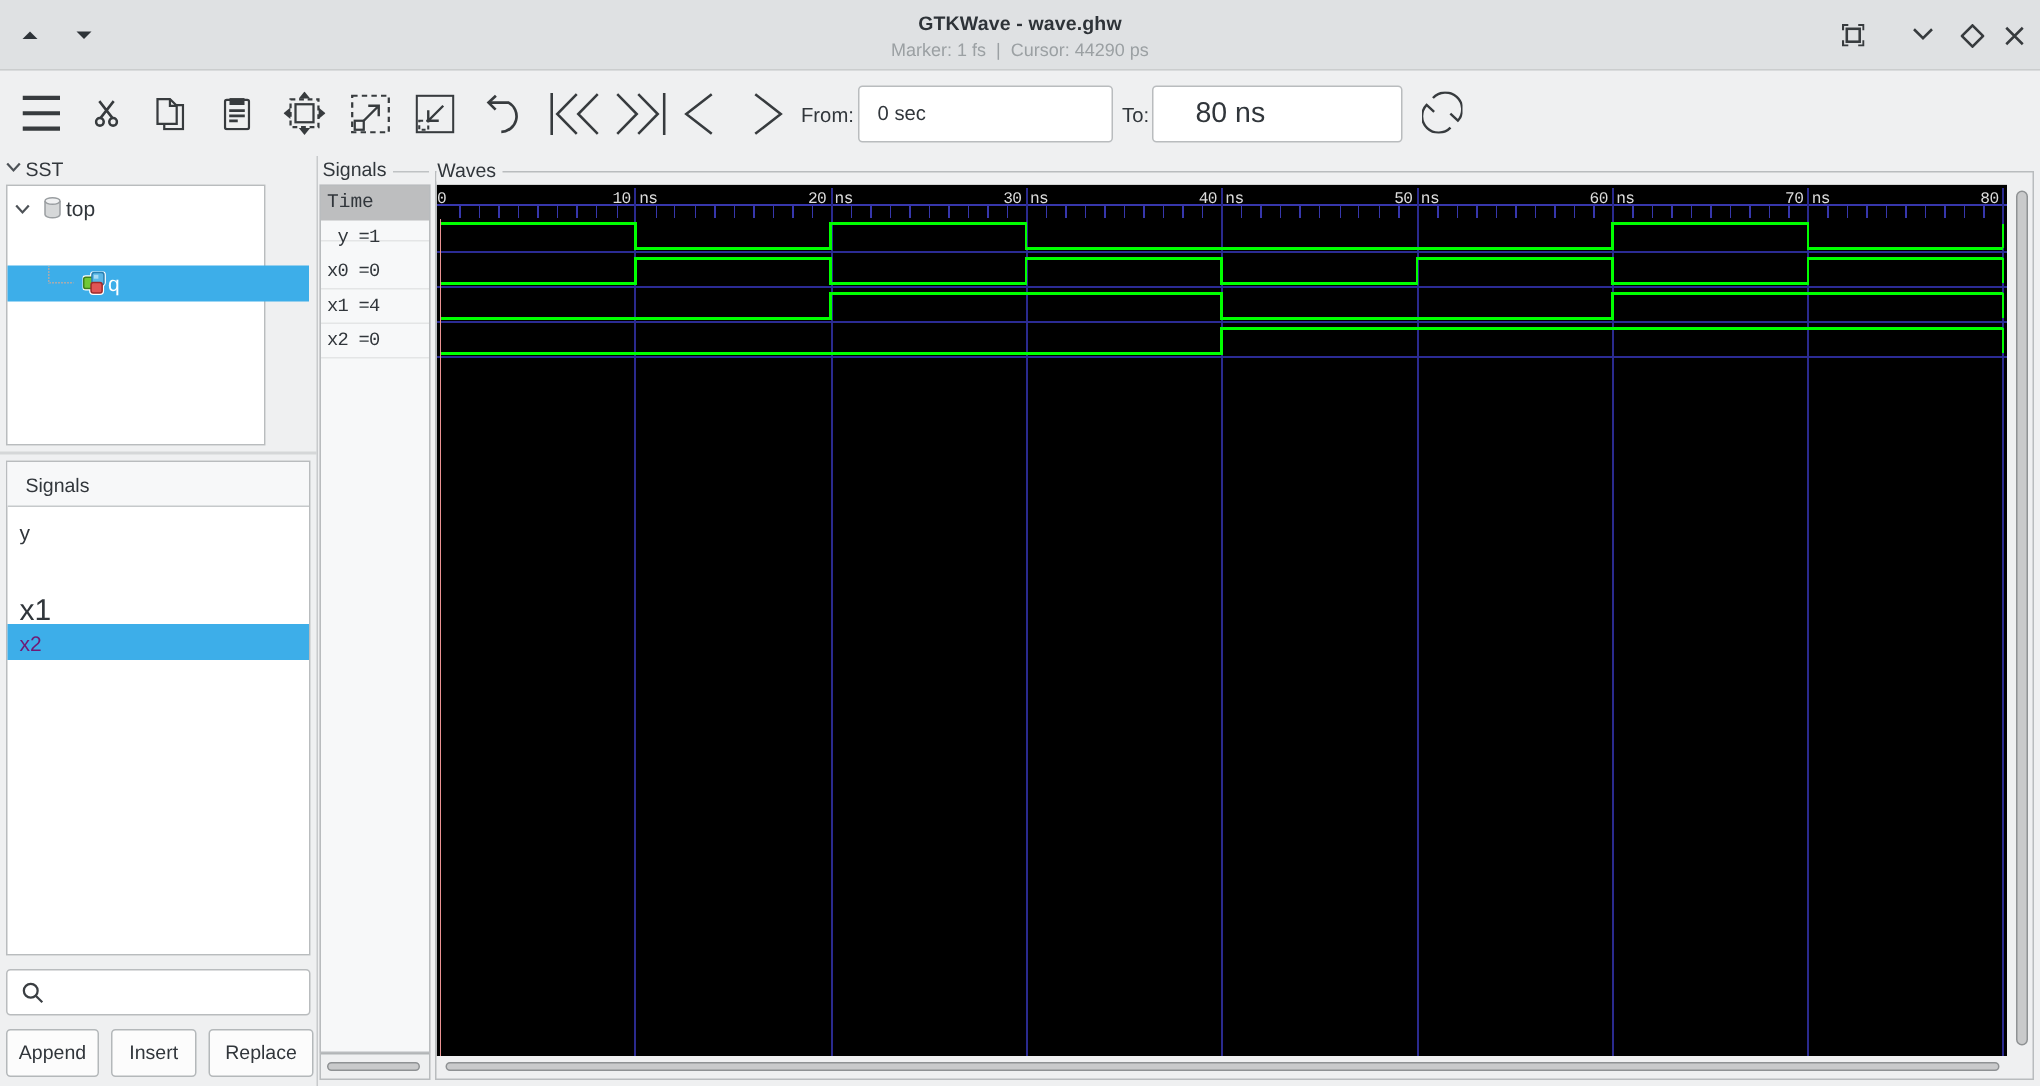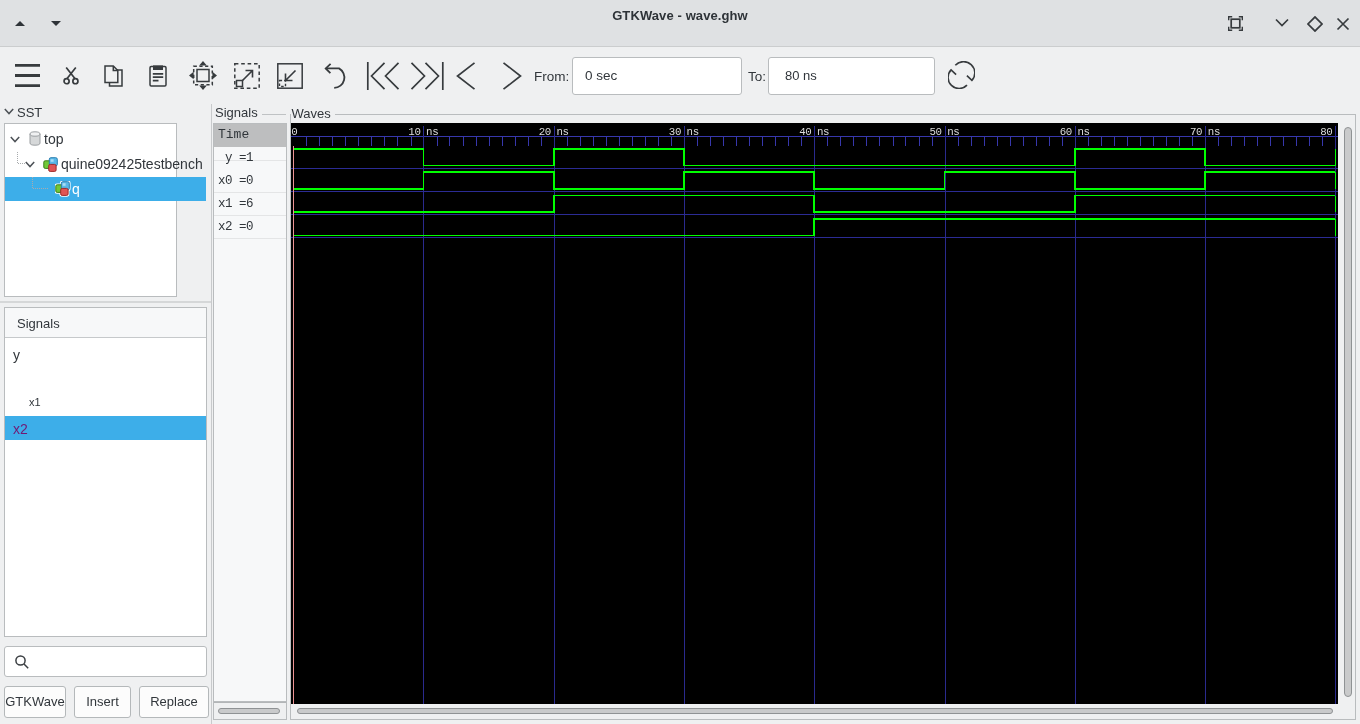--- a/index.html
+++ b/index.html
@@ -6,20 +6,21 @@
                font-family:"Liberation Sans", sans-serif; color:#31363b; }
   .abs { position:absolute; }
   .mono { font-family:"Liberation Mono", monospace; }
 </style></head>
 <body>
 
 <div class="abs" style="left:0;top:0;width:1360px;height:47px;background:#dfe1e3;border-bottom:1px solid #cbcdce">
   <div class="abs" style="left:15px;top:21px;width:0;height:0;border-left:5.5px solid transparent;border-right:5.5px solid transparent;border-bottom:5.5px solid #2e3338"></div>
   <div class="abs" style="left:51px;top:21px;width:0;height:0;border-left:5.5px solid transparent;border-right:5.5px solid transparent;border-top:5.5px solid #2e3338"></div>
   <div class="abs" style="left:0;top:8px;width:1360px;text-align:center;font-size:13px;font-weight:bold;color:#2e3338;letter-spacing:0.1px">GTKWave - wave.ghw</div>
+  <div class="abs" style="left:0;top:26px;width:1360px;text-align:center;font-size:12px;color:#9ba0a3">Marker: 1 fs&nbsp; |&nbsp; Cursor: 44290 ps</div>
   <svg style="position:absolute;left:1228px;top:16px" width="15" height="15" viewBox="0 0 15 15" fill="none" stroke="#373b3e" stroke-width="1.6">
       <rect x="3.2" y="3.2" width="8.6" height="8.6" stroke-width="1.7"></rect>
       <path d="M0.7,4.2 V0.7 H4.2 M10.8,0.7 H14.3 V4.2 M14.3,10.8 V14.3 H10.8 M4.2,14.3 H0.7 V10.8" stroke-width="1.4"></path>
     </svg>
     <svg style="position:absolute;left:1275px;top:18px" width="14" height="10" viewBox="0 0 14 10" fill="none" stroke="#373b3e" stroke-width="1.6">
       <path d="M1,1.5 L7,7.5 L13,1.5" stroke-width="1.7"></path>
     </svg>
     <svg style="position:absolute;left:1307px;top:16px" width="16" height="16" viewBox="0 0 16 16" fill="none" stroke="#373b3e" stroke-width="1.6">
       <rect x="3" y="3" width="10" height="10" transform="rotate(45 8 8)" stroke-width="1.7"></rect>
     </svg>
@@ -84,50 +85,36 @@
 <svg style="position:absolute;left:502px;top:62px" width="20" height="28" viewBox="0 0 20 28" fill="none" stroke="#373b3e" stroke-width="1.6">
     <path d="M1.5,0.8 L18.5,14 L1.5,27.2" stroke-width="1.7"></path>
   </svg>
 <svg style="position:absolute;left:948px;top:61px" width="27" height="28" viewBox="0 0 27 28" fill="none" stroke="#373b3e" stroke-width="1.6">
     <path d="M7.3,4.3 A10.7,10.7 0 0 1 23.9,19.4 L18.9,14.7" stroke-width="1.6"></path>
     <path d="M19.0,24.1 A10.7,10.7 0 0 1 3.1,8.9 L8.1,13.6" stroke-width="1.6"></path>
   </svg>
 <div class="abs" style="left:534px;top:69px;font-size:13.5px">From:</div>
 <div class="abs" style="left:572px;top:57px;width:170px;height:38px;background:#fff;border:1px solid #b9bcbe;border-radius:3px;font-size:13.5px;line-height:36px;padding-left:12px">0 sec</div>
 <div class="abs" style="left:748px;top:69px;font-size:13.5px">To:</div>
-<div class="abs" style="left:768px;top:57px;width:167px;height:38px;background:#fff;border:1px solid #b9bcbe;border-radius:3px;font-size:13px;line-height:36px;padding-left:16px">80 ns</div>
+<div class="abs" style="left:768px;top:57px;width:167px;height:38px;background:#fff;border:1px solid #b9bcbe;border-radius:3px;font-size:19px;line-height:36px;padding-left:28px">80 ns</div>
 
 <svg style="position:absolute;left:4px;top:108px" width="10" height="7" viewBox="0 0 10 7">
     <path d="M0.8,1 L5,5.6 L9.2,1" stroke="#4d5257" stroke-width="1.5" fill="none"></path>
   </svg>
 <div class="abs" style="left:17px;top:105px;font-size:13px">SST</div>
 <div class="abs" style="left:4px;top:123px;width:173px;height:174px;background:#fff;border:1px solid #b9bcbe">
   <div class="abs" style="left:0;top:3px;width:201px;height:25px">
     <svg style="position:absolute;left:5px;top:9px" width="10" height="7" viewBox="0 0 10 7">
         <path d="M0.8,1 L5,5.6 L9.2,1" stroke="#4d5257" stroke-width="1.5" fill="none"></path>
       </svg>
       <svg style="position:absolute;left:24px;top:4px" width="12" height="15" viewBox="0 0 12 15">
         <path d="M1,3 V12 A5,2.2 0 0 0 11,12 V3" fill="#d6d8d9" stroke="#9a9ea1" stroke-width="1"></path>
         <ellipse cx="6" cy="3" rx="5" ry="2.2" fill="#f0f1f2" stroke="#9a9ea1" stroke-width="1"></ellipse>
       </svg>
     <div class="abs" style="left:39px;top:4px;font-size:14px">top</div>
-  </div>
-  <div class="abs" style="left:0;top:28px;width:201px;height:25px">
-    <div style="position:absolute;left:12px;top:0px;width:1px;height:12px;background-image:repeating-linear-gradient(to bottom,#a8abad 0,#a8abad 1px,transparent 1px,transparent 2px)"></div>
-      <div style="position:absolute;left:13px;top:11px;width:7px;height:1px;background-image:repeating-linear-gradient(to right,#a8abad 0,#a8abad 1px,transparent 1px,transparent 2px)"></div>
-    <svg style="position:absolute;left:20px;top:9px" width="10" height="7" viewBox="0 0 10 7">
-        <path d="M0.8,1 L5,5.6 L9.2,1" stroke="#4d5257" stroke-width="1.5" fill="none"></path>
-      </svg>
-      <svg style="position:absolute;left:38px;top:5px" width="16" height="16" viewBox="0 0 16 16">
-        <rect x="0.8" y="3.8" width="7" height="7.6" rx="1.4" fill="#71c837" stroke="#3e7e1c" stroke-width="1"></rect>
-        <rect x="6.3" y="0.7" width="8" height="8.2" rx="1.6" fill="#59b8e8" stroke="#2a7fb0" stroke-width="1"></rect>
-        <rect x="5.7" y="7.4" width="7.4" height="7" rx="1.5" fill="#e05555" stroke="#9e2a2a" stroke-width="1"></rect>
-        <rect x="7.6" y="2.2" width="3" height="2.6" fill="#a8dcf5" stroke="none"></rect>
-      </svg>
-    <div class="abs" style="left:56px;top:4px;font-size:14px">quine092425testbench</div>
   </div>
   <div class="abs" style="left:0;top:53px;width:201px;height:24px;background:#3daee9">
     <div style="position:absolute;left:27px;top:0px;width:1px;height:12px;background-image:repeating-linear-gradient(to bottom,#a8abad 0,#a8abad 1px,transparent 1px,transparent 2px)"></div>
       <div style="position:absolute;left:28px;top:11px;width:16px;height:1px;background-image:repeating-linear-gradient(to right,#a8abad 0,#a8abad 1px,transparent 1px,transparent 2px)"></div>
     <svg style="position:absolute;left:50px;top:4px" width="16" height="16" viewBox="0 0 16 16">
         <rect x="0.3" y="3.3" width="8" height="8.6" rx="1.8" fill="none" stroke="#fff" stroke-width="1.6"></rect>
         <rect x="5.8" y="0.2" width="9" height="9.2" rx="2" fill="none" stroke="#fff" stroke-width="1.6"></rect>
         <rect x="5.2" y="6.9" width="8.4" height="8" rx="1.9" fill="none" stroke="#fff" stroke-width="1.6"></rect>
         <rect x="0.8" y="3.8" width="7" height="7.6" rx="1.4" fill="#71c837" stroke="#3e7e1c" stroke-width="1"></rect>
         <rect x="6.3" y="0.7" width="8" height="8.2" rx="1.6" fill="#59b8e8" stroke="#2a7fb0" stroke-width="1"></rect>
@@ -138,55 +125,55 @@
   </div>
 </div>
 <div class="abs" style="left:0;top:301px;width:211px;height:2px;background:#d5d7d8"></div>
 <div class="abs" style="left:4px;top:307px;width:203px;height:330px;background:#fff;border:1px solid #b9bcbe">
   <div class="abs" style="left:0;top:0;width:201px;height:30px;background:#f7f8f9;border-bottom:1px solid #c6c9cb;font-size:13px">
       <span style="position:absolute;left:12px;top:8px">Signals</span>
     </div>
   <div class="abs" style="left:0;top:34px;width:201px;height:24px;font-size:14px">
       <span style="position:absolute;left:8px;top:5px">y</span>
     </div>
-  <div class="abs" style="left:16px;top:83px;width:189px;height:24px;font-size:11px">
+  <div class="abs" style="left:0;top:83px;width:189px;height:24px;font-size:20px">
       <span style="position:absolute;left:8px;top:5px">x1</span>
     </div>
   <div class="abs" style="left:0;top:107.5px;width:201px;height:24.5px;background:#3daee9;color:#701a75;font-size:14px">
       <span style="position:absolute;left:8px;top:5px">x2</span>
     </div>
 </div>
 <div class="abs" style="left:4px;top:646px;width:203px;height:31px;background:#fff;border:1px solid #b9bcbe;border-radius:3px">
   <svg style="position:absolute;left:9px;top:7px" width="16" height="16" viewBox="0 0 16 16" fill="none" stroke="#3a3e42" stroke-width="1.5">
       <circle cx="6.5" cy="6.5" r="4.6"></circle>
       <path d="M10,10 L14.2,14.2"></path>
     </svg>
 </div>
-<div class="abs" style="left:4px;top:686px;width:62px;height:32px;background:#fcfcfc;border:1px solid #b4b8ba;border-radius:3px;text-align:center;font-size:13px;line-height:30px">GTKWave</div>
+<div class="abs" style="left:4px;top:686px;width:62px;height:32px;background:#fcfcfc;border:1px solid #b4b8ba;border-radius:3px;text-align:center;font-size:13px;line-height:30px">Append</div>
 <div class="abs" style="left:74px;top:686px;width:57px;height:32px;background:#fcfcfc;border:1px solid #b4b8ba;border-radius:3px;text-align:center;font-size:13px;line-height:30px">Insert</div>
 <div class="abs" style="left:139px;top:686px;width:70px;height:32px;background:#fcfcfc;border:1px solid #b4b8ba;border-radius:3px;text-align:center;font-size:13px;line-height:30px">Replace</div>
 <div class="abs" style="left:211px;top:104px;width:1px;height:620px;background:#c8cacc"></div>
 
 <div class="abs" style="left:215px;top:105px;font-size:13px">Signals</div>
 <div class="abs" style="left:262px;top:114px;width:24px;height:1px;background:#bfc2c4"></div>
 <div class="abs" style="left:213px;top:123px;width:74px;height:597px;background:#eff0f1;border:1px solid #b9bcbe"></div>
 <div class="abs" style="left:214px;top:702px;width:72px;height:1px;background:#b2b5b7"></div>
 <div class="abs" style="left:218px;top:708px;width:62px;height:6px;background:#c9cacb;border:1px solid #8f9294;border-radius:4px"></div>
 <div class="abs" style="left:213px;top:123px;width:74px;height:579px;background:#f7f8f9;border:1px solid #b9bcbe">
   <div class="abs mono" style="left:0;top:0;width:72px;height:23px;background:#bdbebf;font-size:13px">
       <span style="position:absolute;left:4px;top:3px">Time</span>
     </div>
   <div class="abs mono" style="left:0;top:23px;width:72px;height:14px;border-bottom:1px solid #e4e5e6;font-size:12.5px;letter-spacing:-0.5px">
       <span style="position:absolute;left:11px;top:4px">y =1</span>
     </div>
   <div class="abs mono" style="left:0;top:46px;width:72px;height:23px;border-bottom:1px solid #e4e5e6;font-size:12.5px;letter-spacing:-0.5px">
       <span style="position:absolute;left:4px;top:4px">x0 =0</span>
     </div>
   <div class="abs mono" style="left:0;top:69px;width:72px;height:23px;border-bottom:1px solid #e4e5e6;font-size:12.5px;letter-spacing:-0.5px">
-      <span style="position:absolute;left:4px;top:4px">x1 =6</span>
+      <span style="position:absolute;left:4px;top:4px">x1 =4</span>
     </div>
   <div class="abs mono" style="left:0;top:92px;width:72px;height:23px;border-bottom:1px solid #e4e5e6;font-size:12.5px;letter-spacing:-0.5px">
       <span style="position:absolute;left:4px;top:4px">x2 =0</span>
     </div>
 </div>
 
 <div class="abs" style="left:290px;top:114px;width:1066px;height:606px;border:1px solid #b9bcbe;background:#eff0f1"></div>
 <div class="abs" style="left:291px;top:105px;width:44px;height:16px;background:#eff0f1"></div>
 <div class="abs" style="left:291.5px;top:106px;font-size:13px">Waves</div>
 <div class="abs" style="left:291px;top:123px;width:1047px;height:581px;overflow:hidden">

